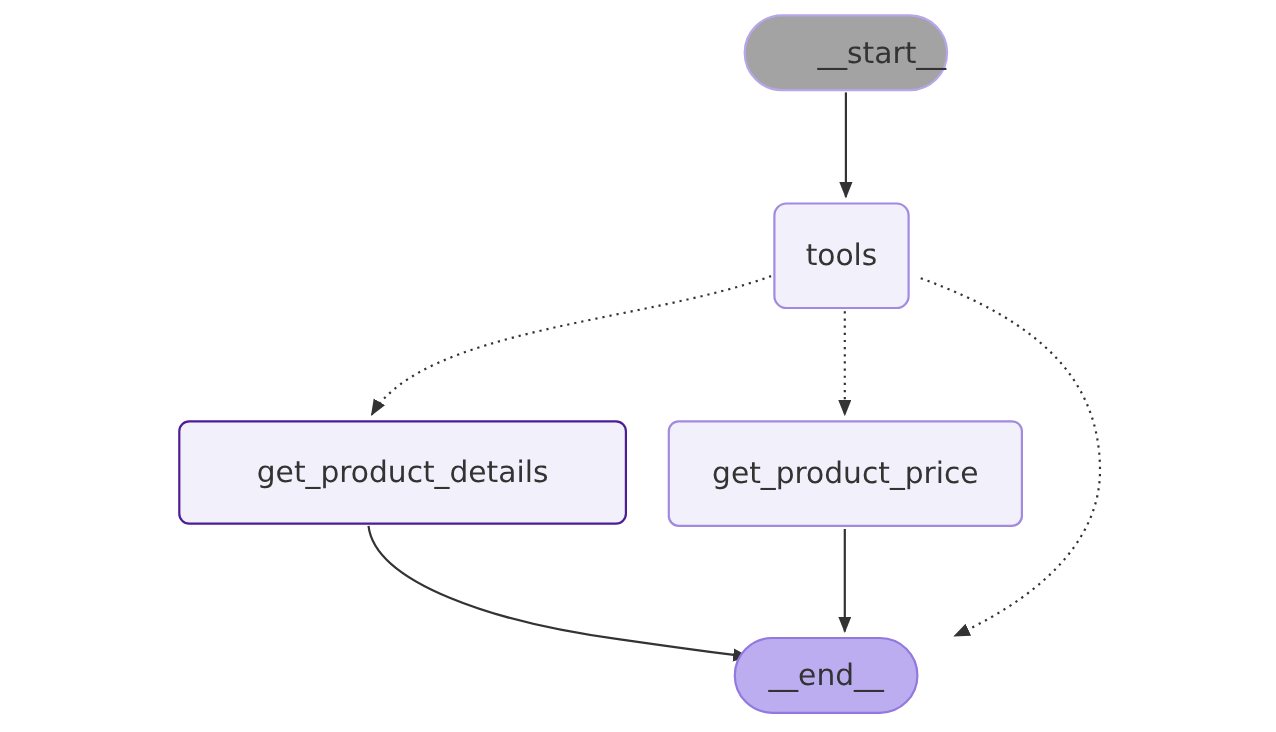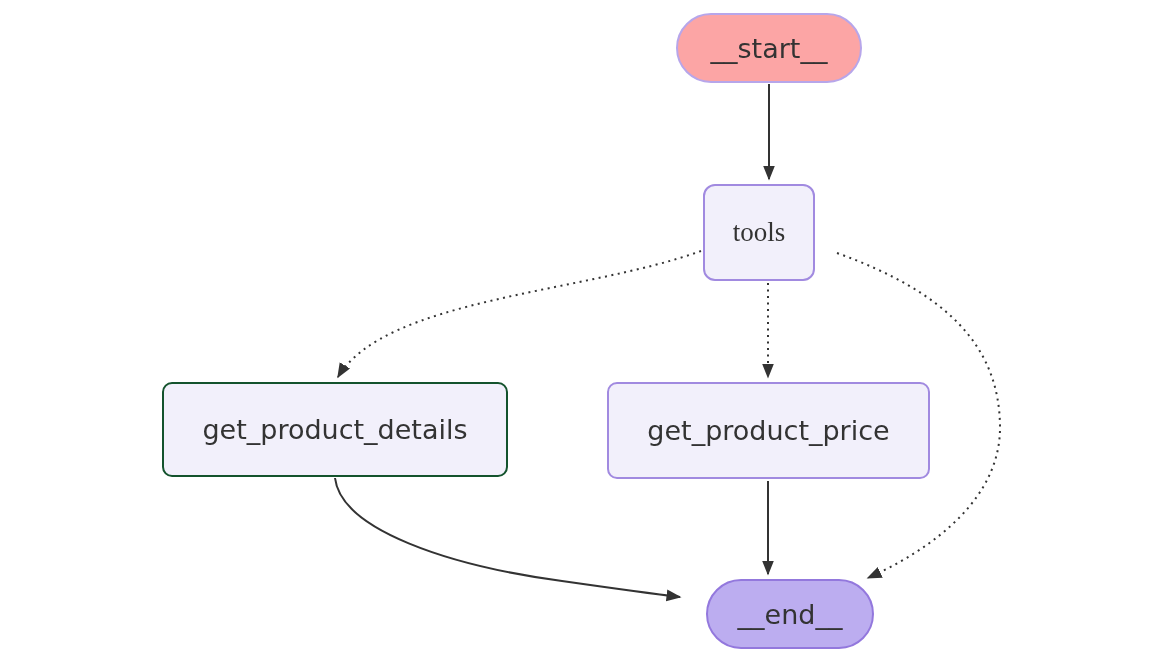--- a/index.html
+++ b/index.html
@@ -35,49 +35,49 @@
     display: flex;
     align-items: center;
     justify-content: center;
     font-size: 27px;
     color: #333333;
     white-space: nowrap;
   }
   .node-start {
     left: 676px; top: 13px;
     width: 186px; height: 70px;
-    background: #fca5a5;
+    background: #a3a3a3;
     border: 2px solid #b7a6ea;
     border-radius: 35px;
+    justify-content: flex-end;
   }
   .node-tools {
     left: 703px; top: 184px;
-    width: 112px; height: 97px;
+    width: 124px; height: 97px;
     background: #f2f0fb;
     border: 2px solid #a18ae0;
     border-radius: 12px;
-    font-family: Liberation Serif, serif;
   }
   .node-details {
     left: 162px; top: 382px;
-    width: 346px; height: 95px;
+    width: 408px; height: 95px;
     background: #f2f0fb;
-    border: 2px solid #14532d;
+    border: 2px solid #4c1d95;
     border-radius: 10px;
   }
   .node-price {
     left: 607px; top: 382px;
     width: 323px; height: 97px;
     background: #f2f0fb;
     border: 2px solid #a18ae0;
     border-radius: 10px;
     text-align: center;
   }
   .node-end {
-    left: 706px; top: 579px;
+    left: 667px; top: 579px;
     width: 168px; height: 70px;
     background: #bcadf0;
     border: 2px solid #9378dd;
     border-radius: 35px;
   }
 </style>
 </head>
 <body>
 
 <div id="canvas">

